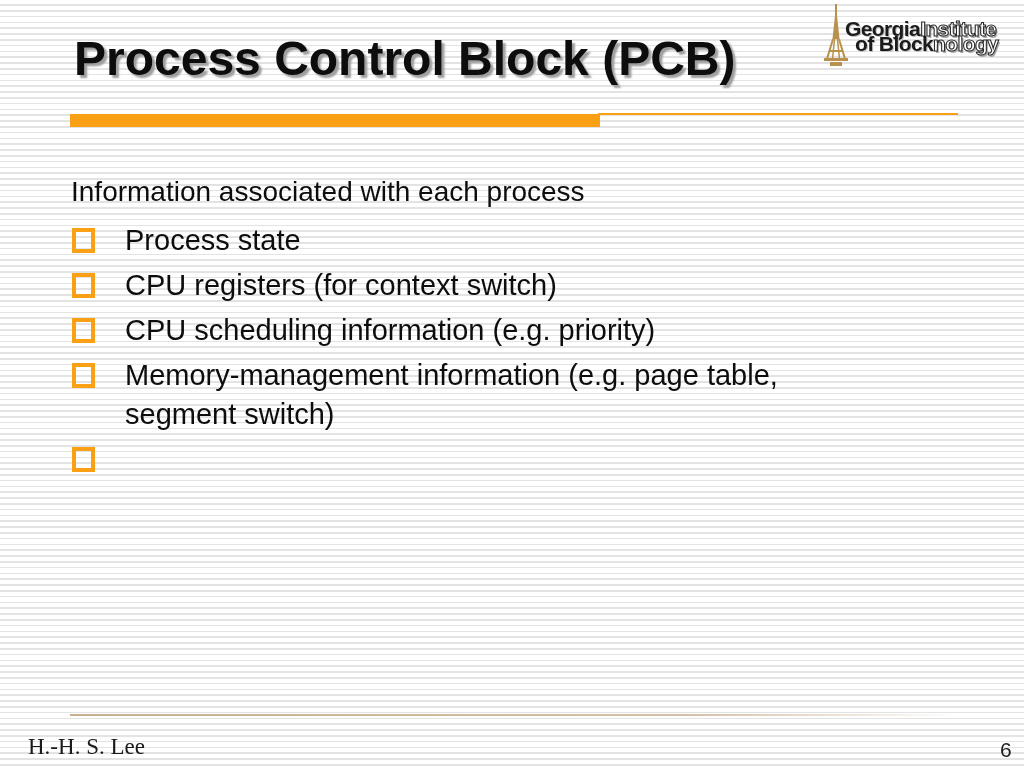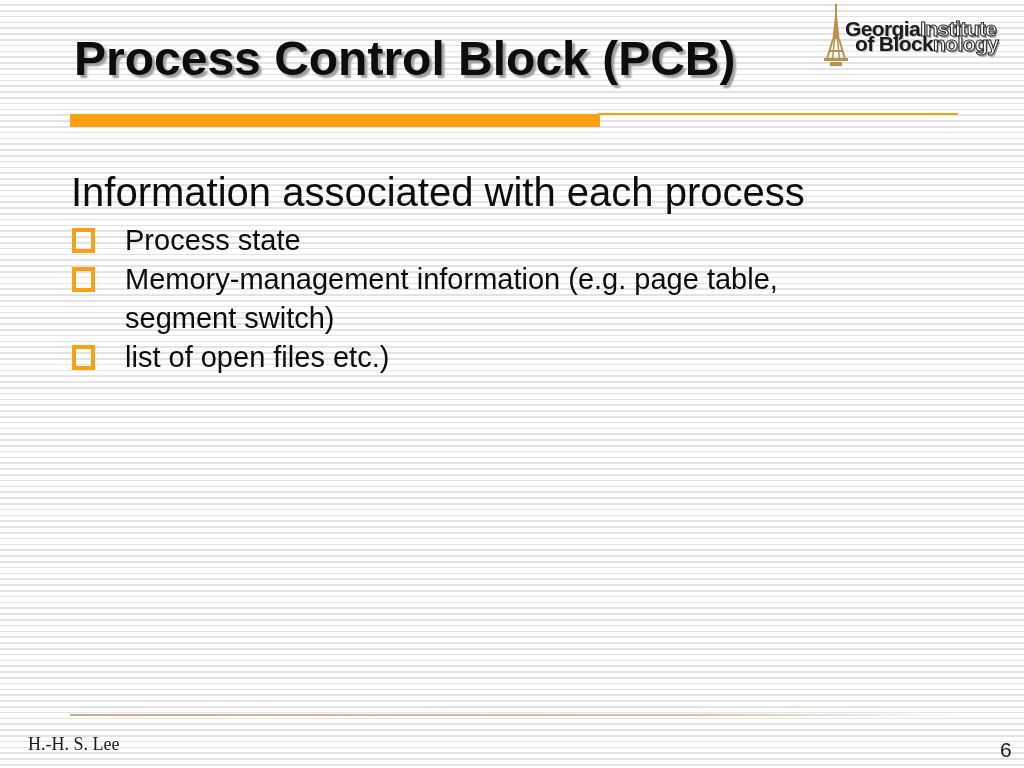--- a/index.html
+++ b/index.html
@@ -10,36 +10,36 @@
   }
   .title {
     position:absolute; left:74px; top:32px;
     font-size:48px; font-weight:bold; line-height:54px; white-space:nowrap;
     color:#0d0d0d; text-shadow:3px 3px 2px #9e9e9e;
   }
   .accent-bar { position:absolute; left:70px; top:114px; width:530px; height:13px; background:#FAA014; }
   .accent-line { position:absolute; left:598px; top:113px; width:360px; height:2px; background:#FAA014; }
   .heading {
     position:absolute; left:71px; top:172px;
-    font-size:40px; line-height:40px; white-space:nowrap; color:#0d0d0d;
+    font-size:28px; line-height:40px; white-space:nowrap; color:#0d0d0d;
   }
   .bullets { position:absolute; left:72px; top:221px; width:860px; list-style:none; margin:0; padding:0; }
-  .bullets li { position:relative; padding-left:53px; font-size:29px; line-height:39px; color:#0d0d0d; }
+  .bullets li { position:relative; padding-left:53px; margin-bottom:6px; font-size:29px; line-height:39px; color:#0d0d0d; }
   .bullet-square {
     position:absolute; left:0; top:7px; width:15px; height:17px;
     border:4px solid #FAA014; background:transparent;
   }
   .bullet-line { white-space:nowrap; }
   .footer-divider {
     position:absolute; left:70px; top:714px; width:890px; height:2px;
     background:linear-gradient(to right, #c9ae90 0%, #d6c1a8 70%, rgba(214,193,168,0) 100%);
   }
   .footer-author {
     position:absolute; left:28px; top:734px;
-    font-family:"Liberation Serif", serif; font-size:18px; color:#1a1a1a;
+    font-family:"Liberation Serif", serif; font-size:23px; color:#1a1a1a;
   }
   .page-number { position:absolute; left:1000px; top:738px; font-size:21px; color:#1a1a1a; }
   .logo { position:absolute; left:818px; top:2px; width:200px; height:72px; }
   .tower-icon { position:absolute; left:2px; top:0px; }
   .logo-text {
     position:absolute; left:27px; top:19px;
     font-size:21px; font-weight:bold; line-height:15px; letter-spacing:-0.6px; white-space:nowrap;
   }
   .logo-line2 { margin-left:10px; }
   .logo-solid { color:#1b1b1b; text-shadow:1px 1px 0 #c0c0c0; }
@@ -80,26 +80,33 @@
 
   <div class="heading">Information associated with each process</div>
 
   <ul class="bullets" id="bullet-list">
       <li>
         <span class="bullet-square"></span>
         <div class="bullet-line">Process state</div>
       </li>
       <li>
         <span class="bullet-square"></span>
+        <div class="bullet-line">CPU registers (for context switch)</div>
+      </li>
+      <li>
+        <span class="bullet-square"></span>
+        <div class="bullet-line">CPU scheduling information (e.g. priority)</div>
+      </li>
+      <li>
+        <span class="bullet-square"></span>
         <div class="bullet-line">Memory-management information (e.g. page table,</div>
         <div class="bullet-line">segment switch)</div>
       </li>
       <li>
         <span class="bullet-square"></span>
-        <div class="bullet-line">list of open files etc.)</div>
       </li>
     </ul>
 
   <div class="footer-divider"></div>
   <div class="footer-author">H.-H. S. Lee</div>
   <div class="page-number">6</div>
 
 </div>
 
 </body></html>

